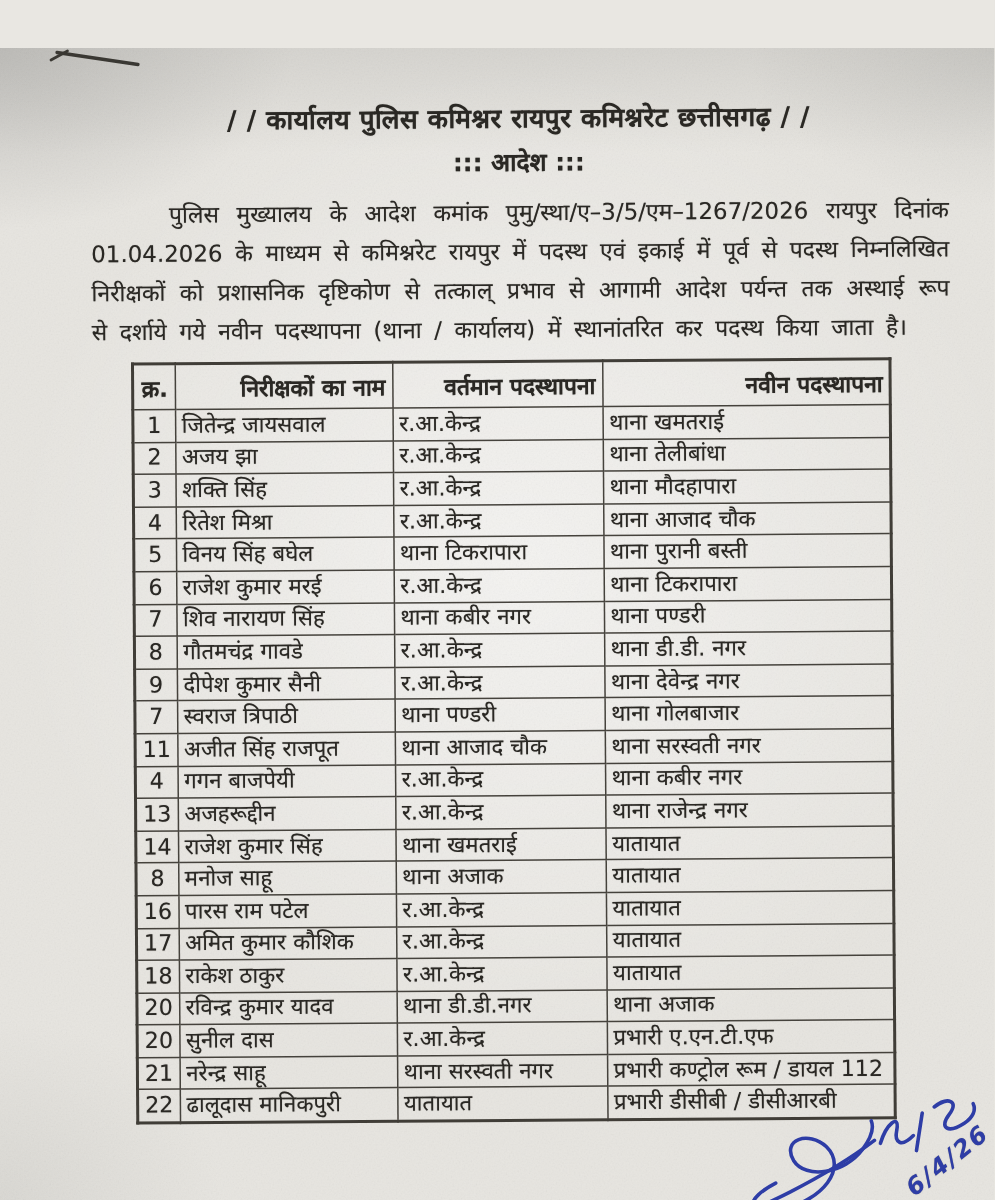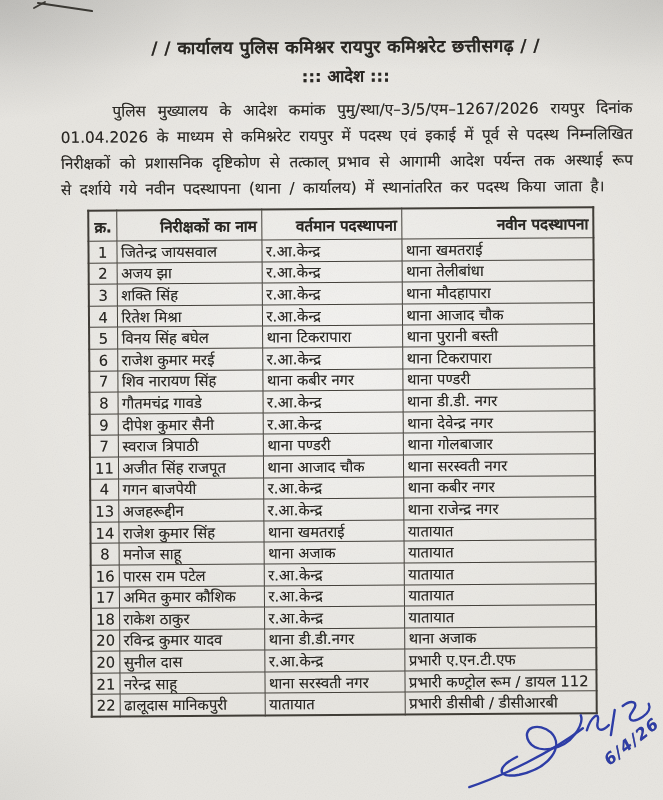--- a/index.html
+++ b/index.html
@@ -11,20 +11,21 @@
   }
   .page{
     position:absolute;inset:0;
     background:
       linear-gradient(180deg, rgba(175,174,170,0.32), rgba(235,234,230,0) 70px),
       radial-gradient(ellipse 260px 160px at 0% 0%, rgba(140,140,138,0.42), transparent 75%),
       radial-gradient(ellipse 220px 140px at 100% 0%, rgba(160,160,156,0.30), transparent 75%),
       radial-gradient(ellipse 200px 160px at 0% 100%, rgba(175,175,170,0.25), transparent 75%),
       radial-gradient(ellipse 420px 420px at 52% 45%, rgba(255,255,255,0.55), transparent 80%),
       #e7e5e0;
+    margin-top: 32px;
   }
   .noise{position:absolute;inset:0;opacity:0.10;pointer-events:none;}
   .doc{
     position:absolute;inset:0;
     padding:34px 30px 0 62px;
     box-sizing:border-box;
     color:#2a2824;
     transform:rotate(-0.4deg);
     transform-origin:50% 40%;
     text-shadow:0 0 0.6px rgba(45,42,36,0.45);

